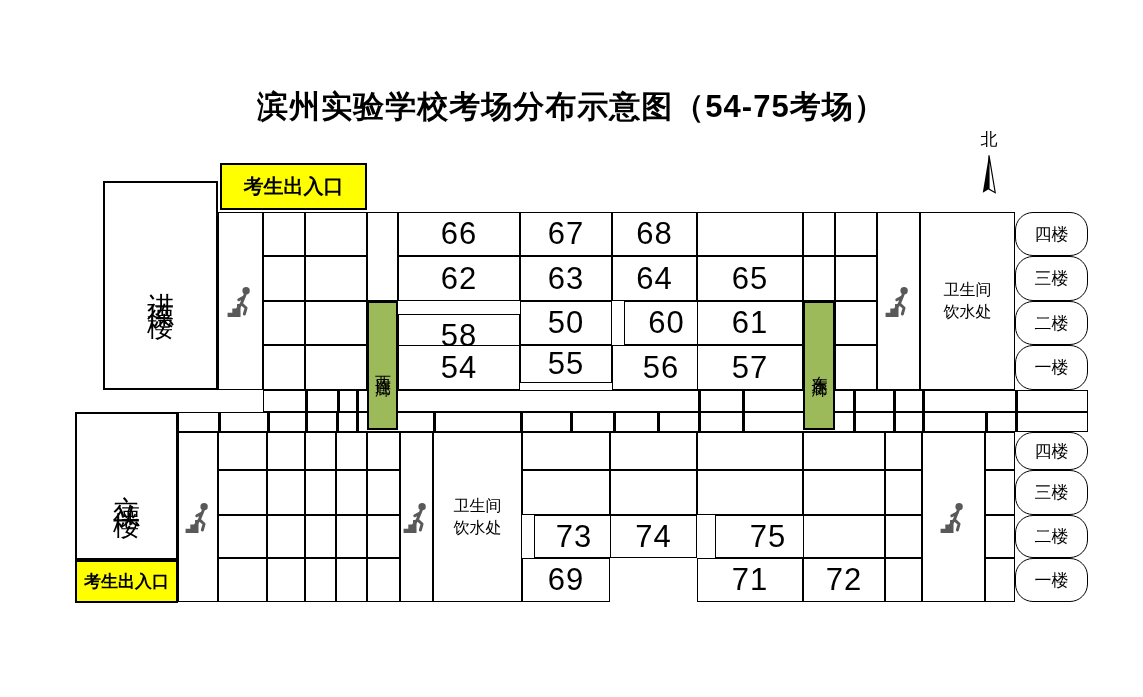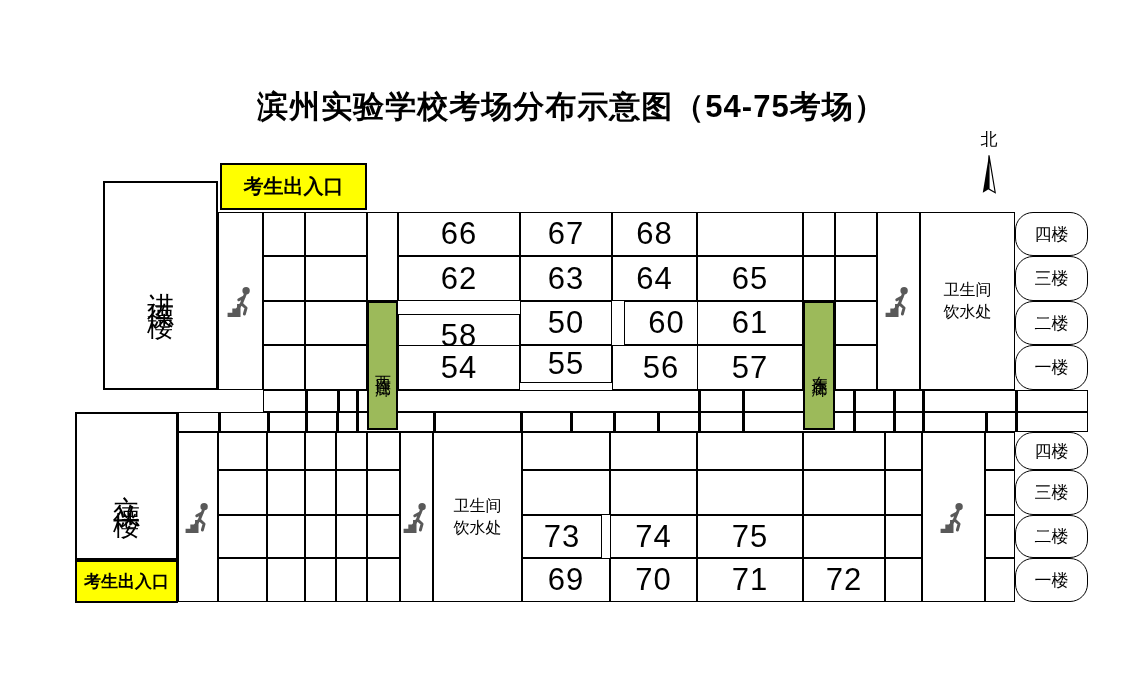--- a/index.html
+++ b/index.html
@@ -203,27 +203,26 @@
   <div class="cell num" style="left:522px;top:432px;width:88px;height:38px;"></div>
   <div class="cell num" style="left:610px;top:432px;width:87px;height:38px;"></div>
   <div class="cell num" style="left:697px;top:432px;width:106px;height:38px;"></div>
   <div class="cell num" style="left:803px;top:432px;width:82px;height:38px;"></div>
 
   <div class="cell num" style="left:522px;top:470px;width:88px;height:45px;"></div>
   <div class="cell num" style="left:610px;top:470px;width:87px;height:45px;"></div>
   <div class="cell num" style="left:697px;top:470px;width:106px;height:45px;"></div>
   <div class="cell num" style="left:803px;top:470px;width:82px;height:45px;"></div>
 
-  <div class="cell num" style="left:522px;top:515px;width:80px;height:43px;">73</div>
+  <div class="cell num" style="left:534px;top:515px;width:80px;height:43px;">73</div>
   <div class="cell num" style="left:610px;top:515px;width:87px;height:43px;">74</div>
-  <div class="cell num" style="left:697px;top:515px;width:106px;height:43px;">75</div>
+  <div class="cell num" style="left:715px;top:515px;width:106px;height:43px;">75</div>
   <div class="cell num" style="left:803px;top:515px;width:82px;height:43px;"></div>
 
   <div class="cell num" style="left:522px;top:558px;width:88px;height:44px;">69</div>
-  <div class="cell num" style="left:610px;top:558px;width:87px;height:44px;">70</div>
   <div class="cell num" style="left:697px;top:558px;width:106px;height:44px;">71</div>
   <div class="cell num" style="left:803px;top:558px;width:82px;height:44px;">72</div>
 
   <div class="cell" style="left:885px;top:432px;width:37px;height:38px;"></div>
   <div class="cell" style="left:885px;top:470px;width:37px;height:45px;"></div>
   <div class="cell" style="left:885px;top:515px;width:37px;height:43px;"></div>
   <div class="cell" style="left:885px;top:558px;width:37px;height:44px;"></div>
 
   <div class="cell" style="left:922px;top:432px;width:63px;height:170px;">
     <svg class="stairs-svg">

